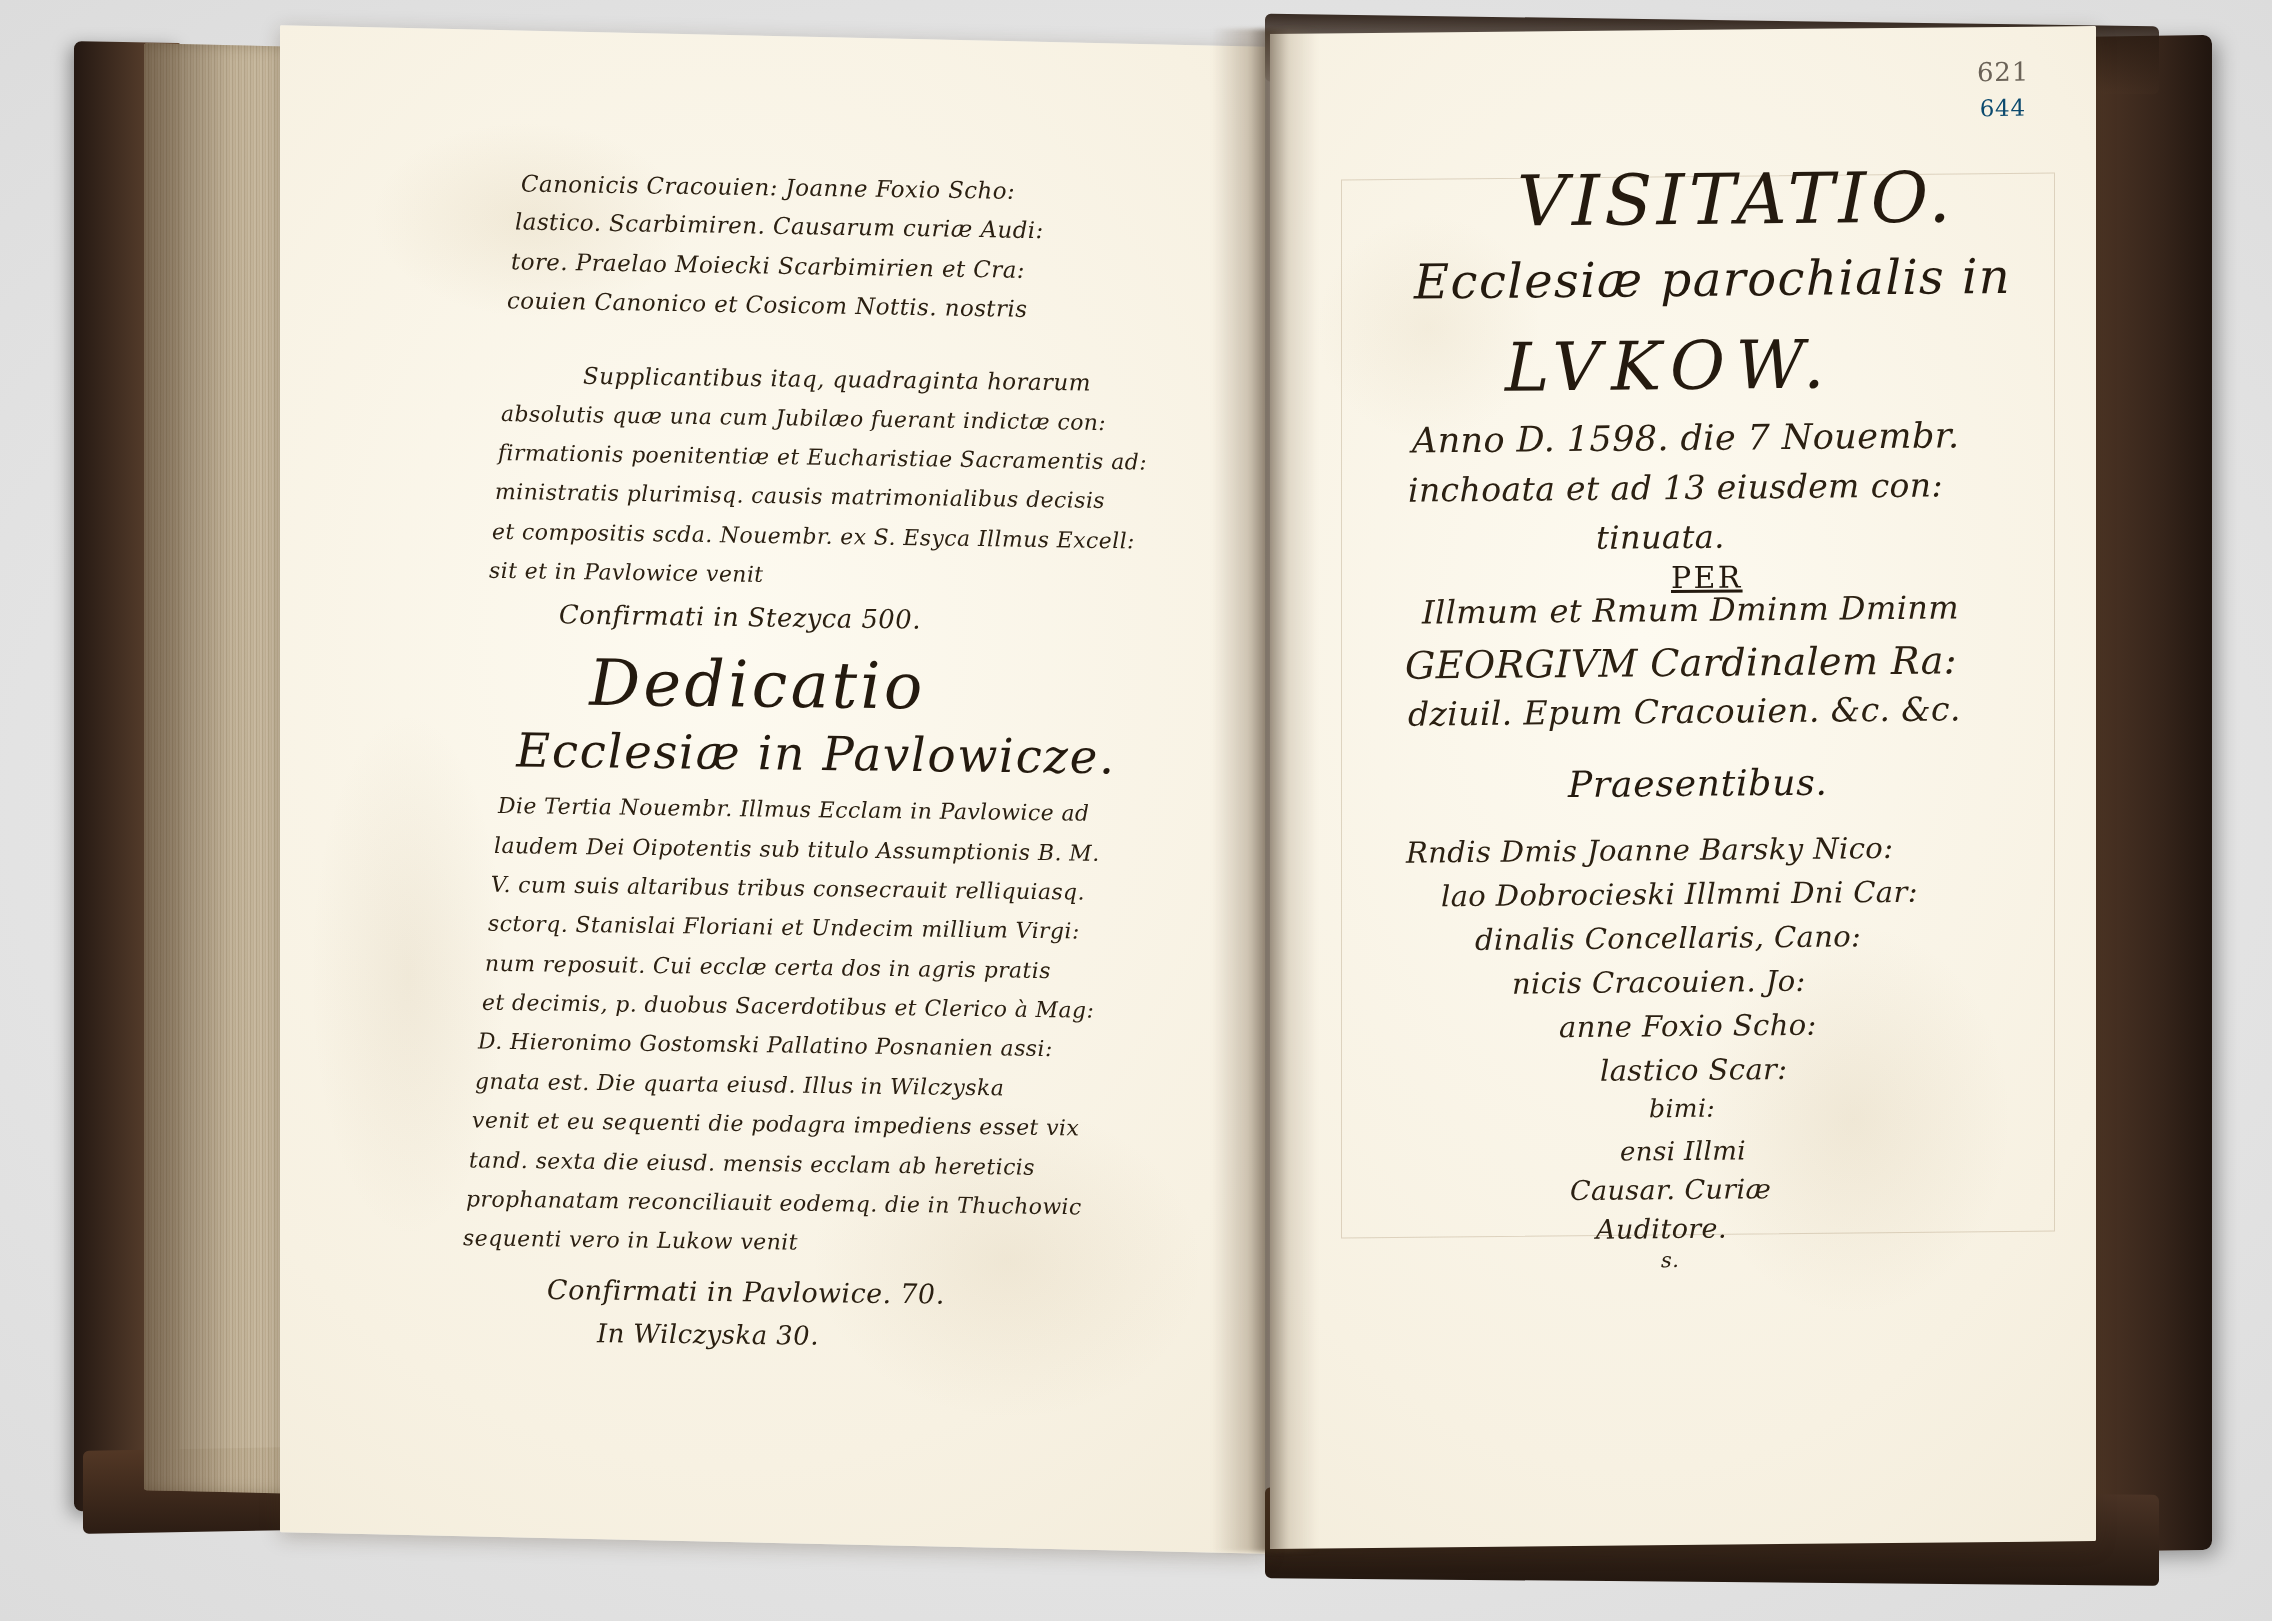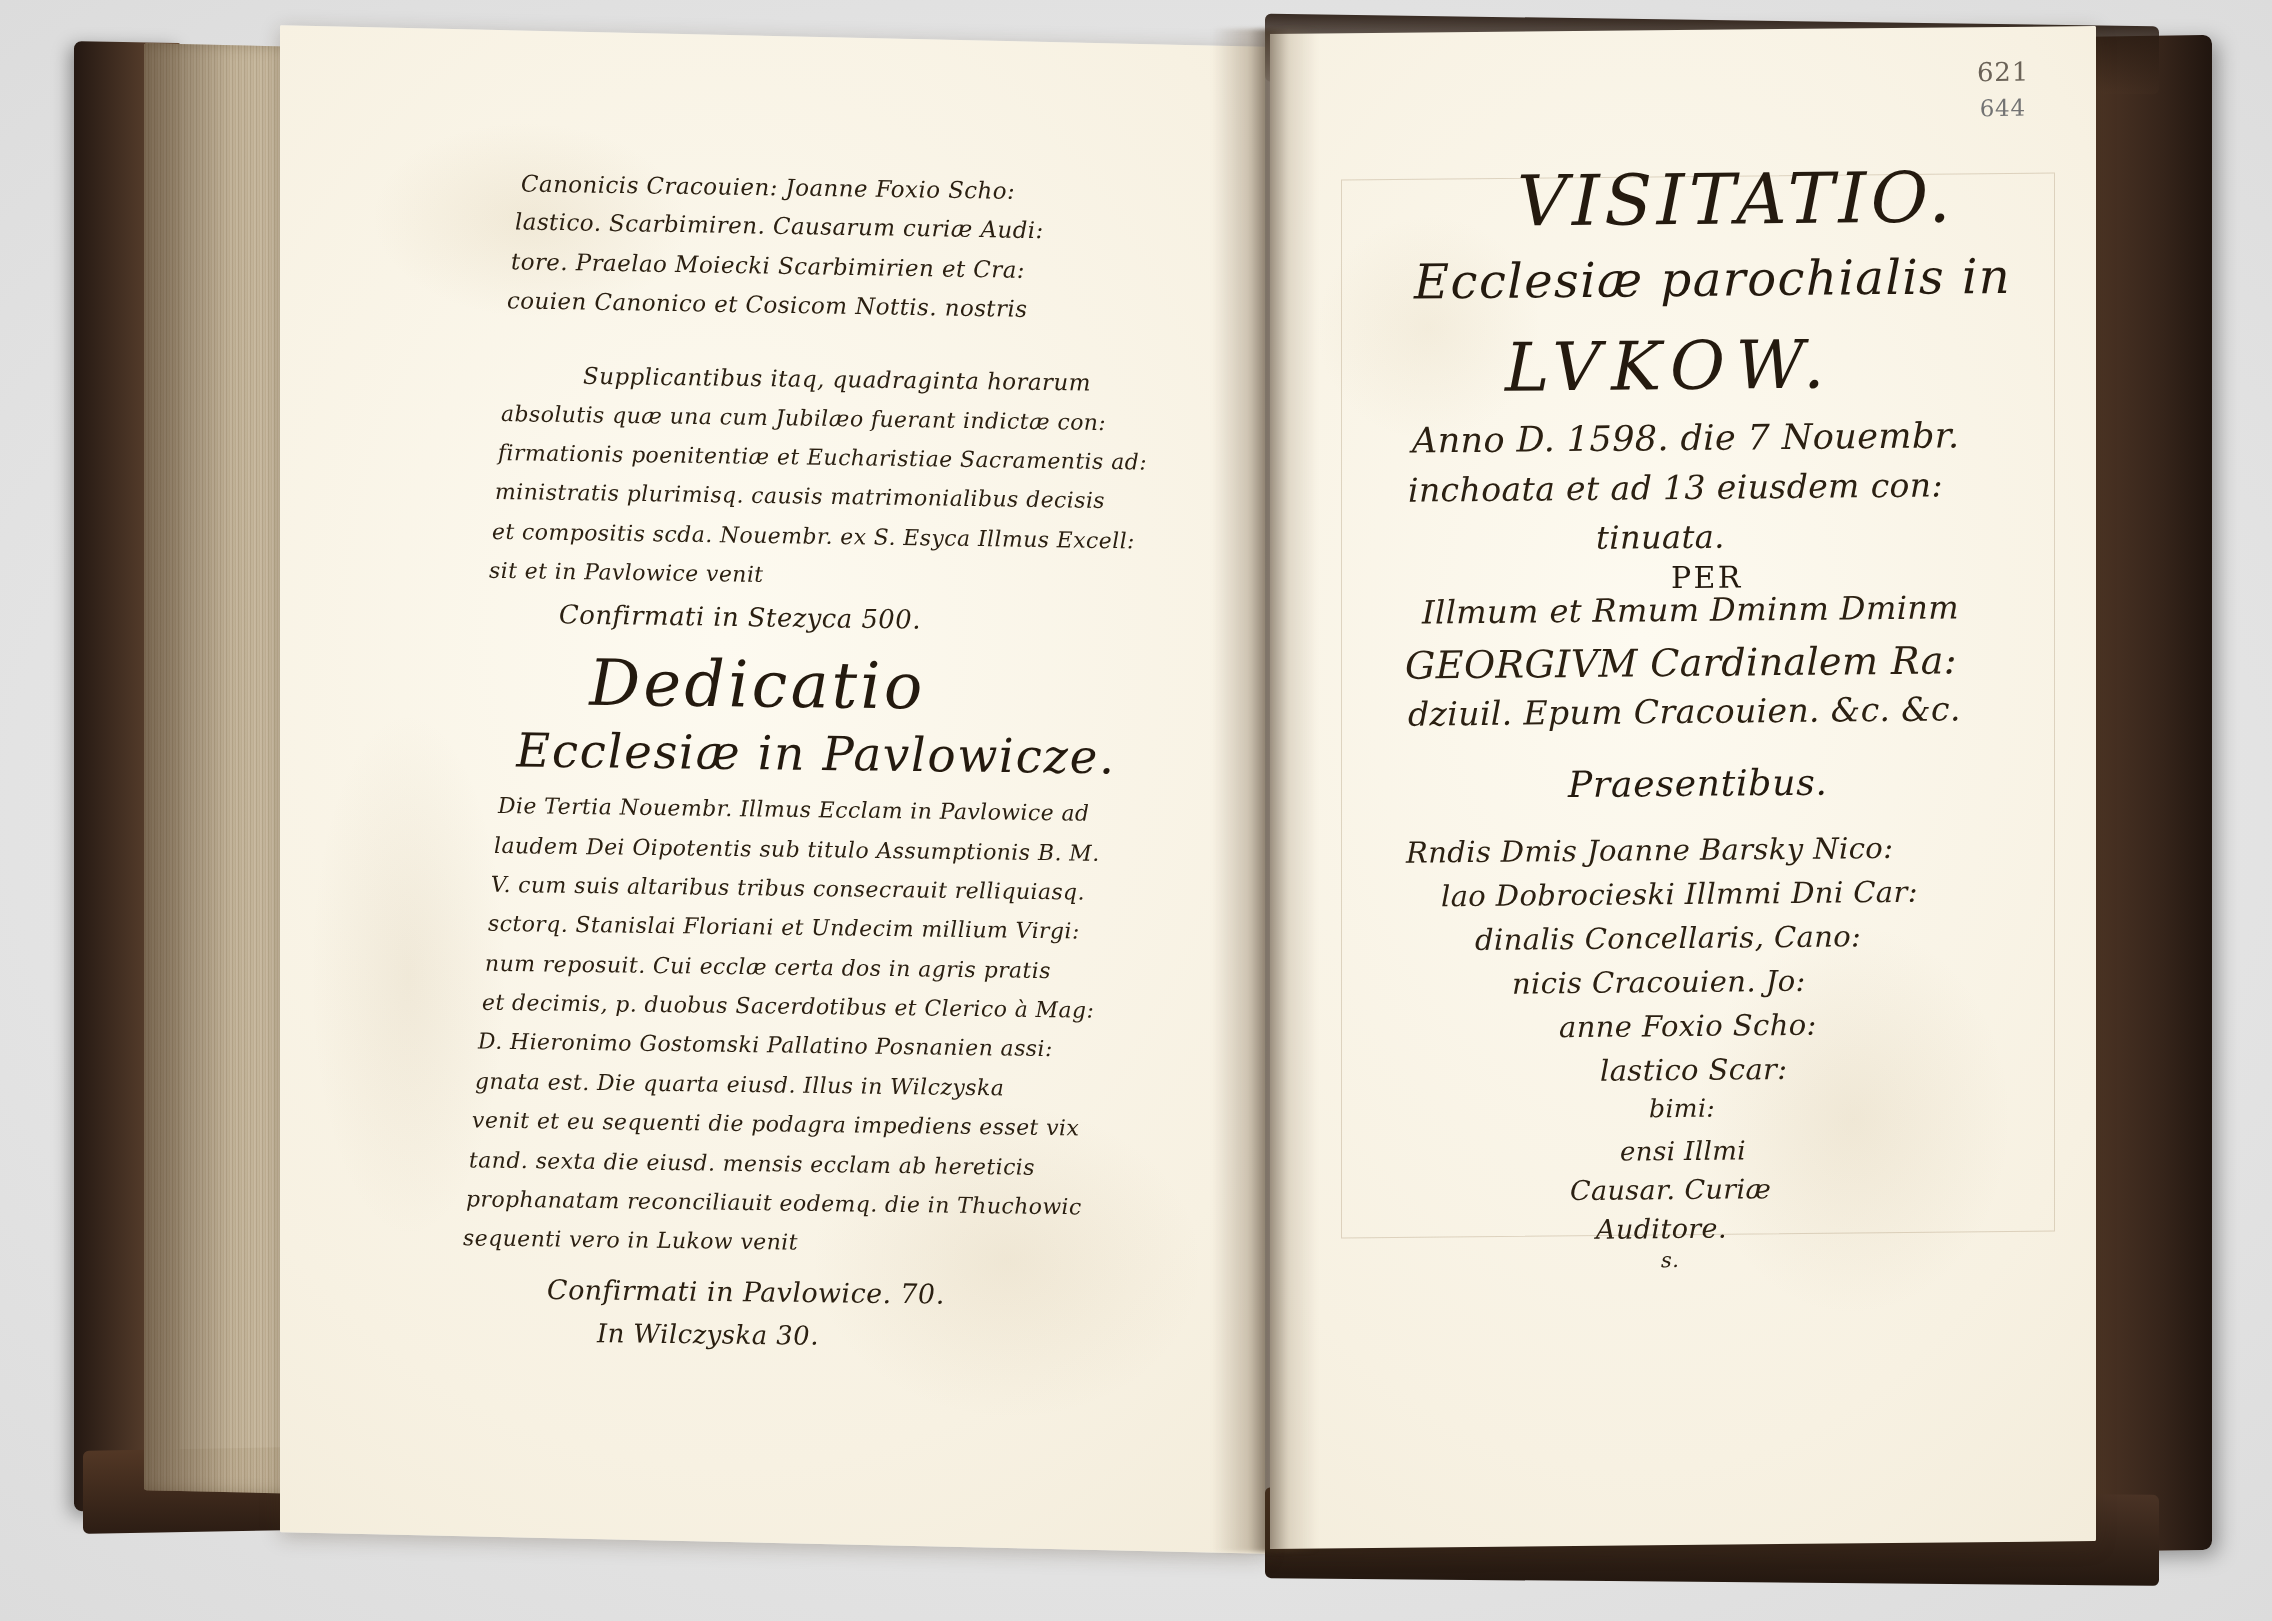--- a/index.html
+++ b/index.html
@@ -221,21 +221,21 @@
   .h-sub   { font-size: 39px; letter-spacing: 0.8px; }
 
   
   .folio {
     position: absolute;
     font-family: "DejaVu Serif", serif;
     color: #6a6257;
     font-size: 26px;
     letter-spacing: 0.8px;
   }
-  .folio.faded { color: #737373; font-size: 23px; }
+  .folio.faded { color: #0c4a6e; font-size: 23px; }
 
   
   .ghost {
     position: absolute;
     color: rgba(120,100,70,0.16);
     font-family: "DejaVu Serif", serif;
     font-style: italic;
     font-size: 23px;
     white-space: nowrap;
     transform: scaleX(-1);
@@ -314,21 +314,21 @@
       <div class="folio faded" style="right:70px; top:68px;">644</div>
 
       <div class="display h-major" style="position:absolute; left:247px; top:129px; font-size:70px; letter-spacing:4.5px;">VISITATIO.</div>
       <div class="display h-mid" style="position:absolute; left:144px; top:221px; font-size:48px;">Ecclesiæ parochialis in</div>
       <div class="display h-major" style="position:absolute; left:235px; top:297px; font-size:67px; letter-spacing:10.6px;">LVKOW.</div>
 
       <div class="hand" style="position:absolute; left:142px; top:388px; font-size:35px;">Anno D. 1598. die 7 Nouembr.</div>
       <div class="hand" style="position:absolute; left:138px; top:438px; font-size:33px;">inchoata et ad 13 eiusdem con:</div>
       <div class="hand" style="position:absolute; left:326px; top:488px; font-size:32px;">tinuata.</div>
 
-      <div class="display" style="position:absolute; left:401px; top:530px; font-size:30px; letter-spacing:2.3px; font-style:normal;">PER</div>
+      <div class="display" style="position:absolute; left:401px; top:530px; font-size:30px; letter-spacing:2.3px; font-style:normal;text-decoration:underline;">PER</div>
 
       <div class="hand" style="position:absolute; left:152px; top:561px; font-size:32px;">Illmum  et  Rmum  Dminm  Dminm</div>
       <div class="hand" style="position:absolute; left:135px; top:611px; font-size:38px;">GEORGIVM Cardinalem Ra:</div>
       <div class="hand" style="position:absolute; left:138px; top:662px; font-size:33px;">dziuil. Epum Cracouien. &amp;c. &amp;c.</div>
 
       <div class="display h-sub" style="position:absolute; left:298px; top:733px; font-size:36px;">Praesentibus.</div>
 
       <div class="hand" style="position:absolute; left:136px; top:803px; font-size:29px;">Rndis Dmis Joanne Barsky Nico:</div>
       <div class="hand" style="position:absolute; left:171px; top:847px; font-size:29px;">lao Dobrocieski Illmmi Dni Car:</div>
       <div class="hand" style="position:absolute; left:205px; top:891px; font-size:29px;">dinalis Concellaris, Cano:</div>

